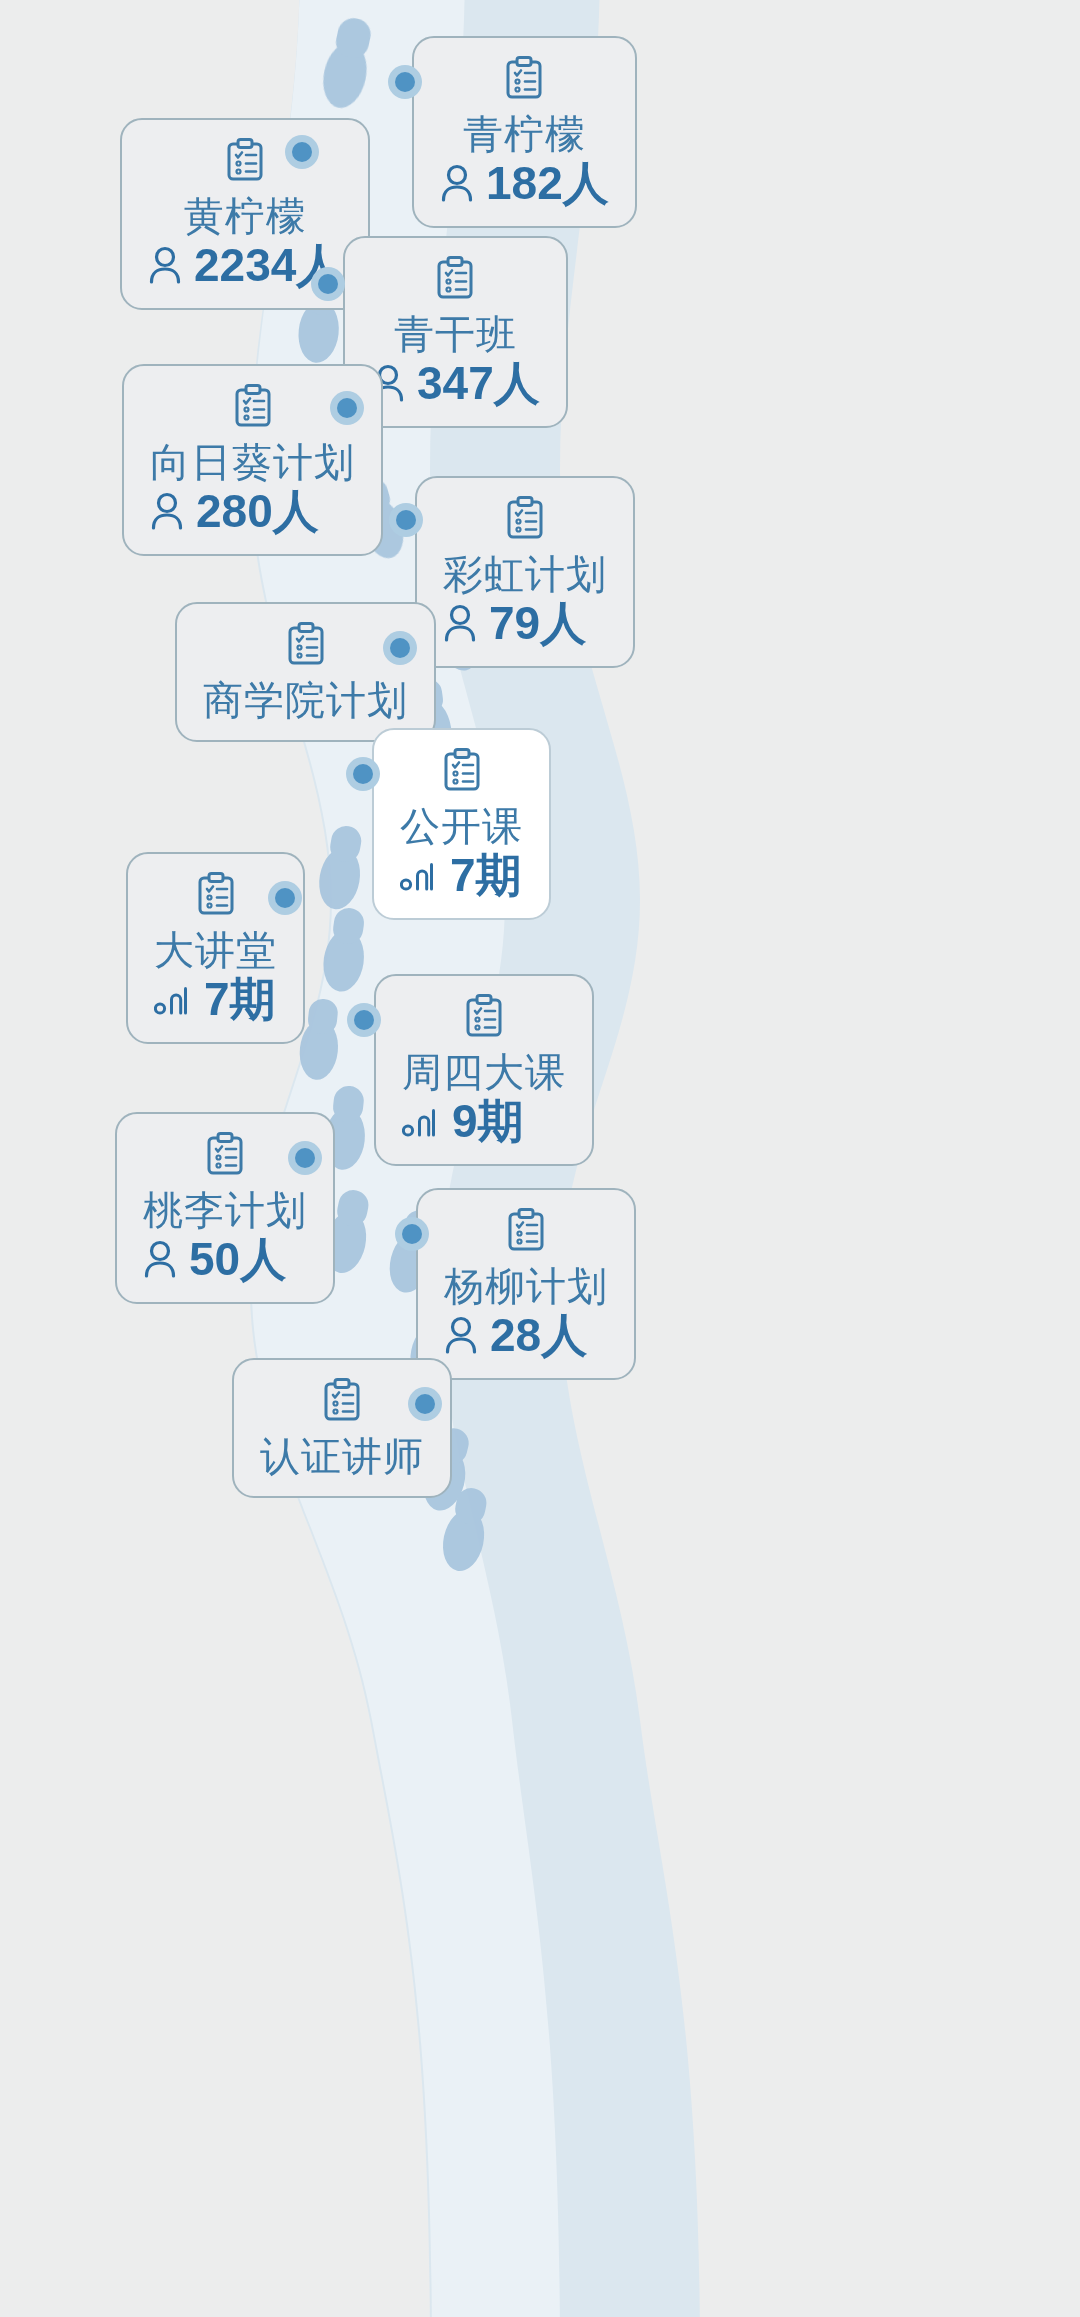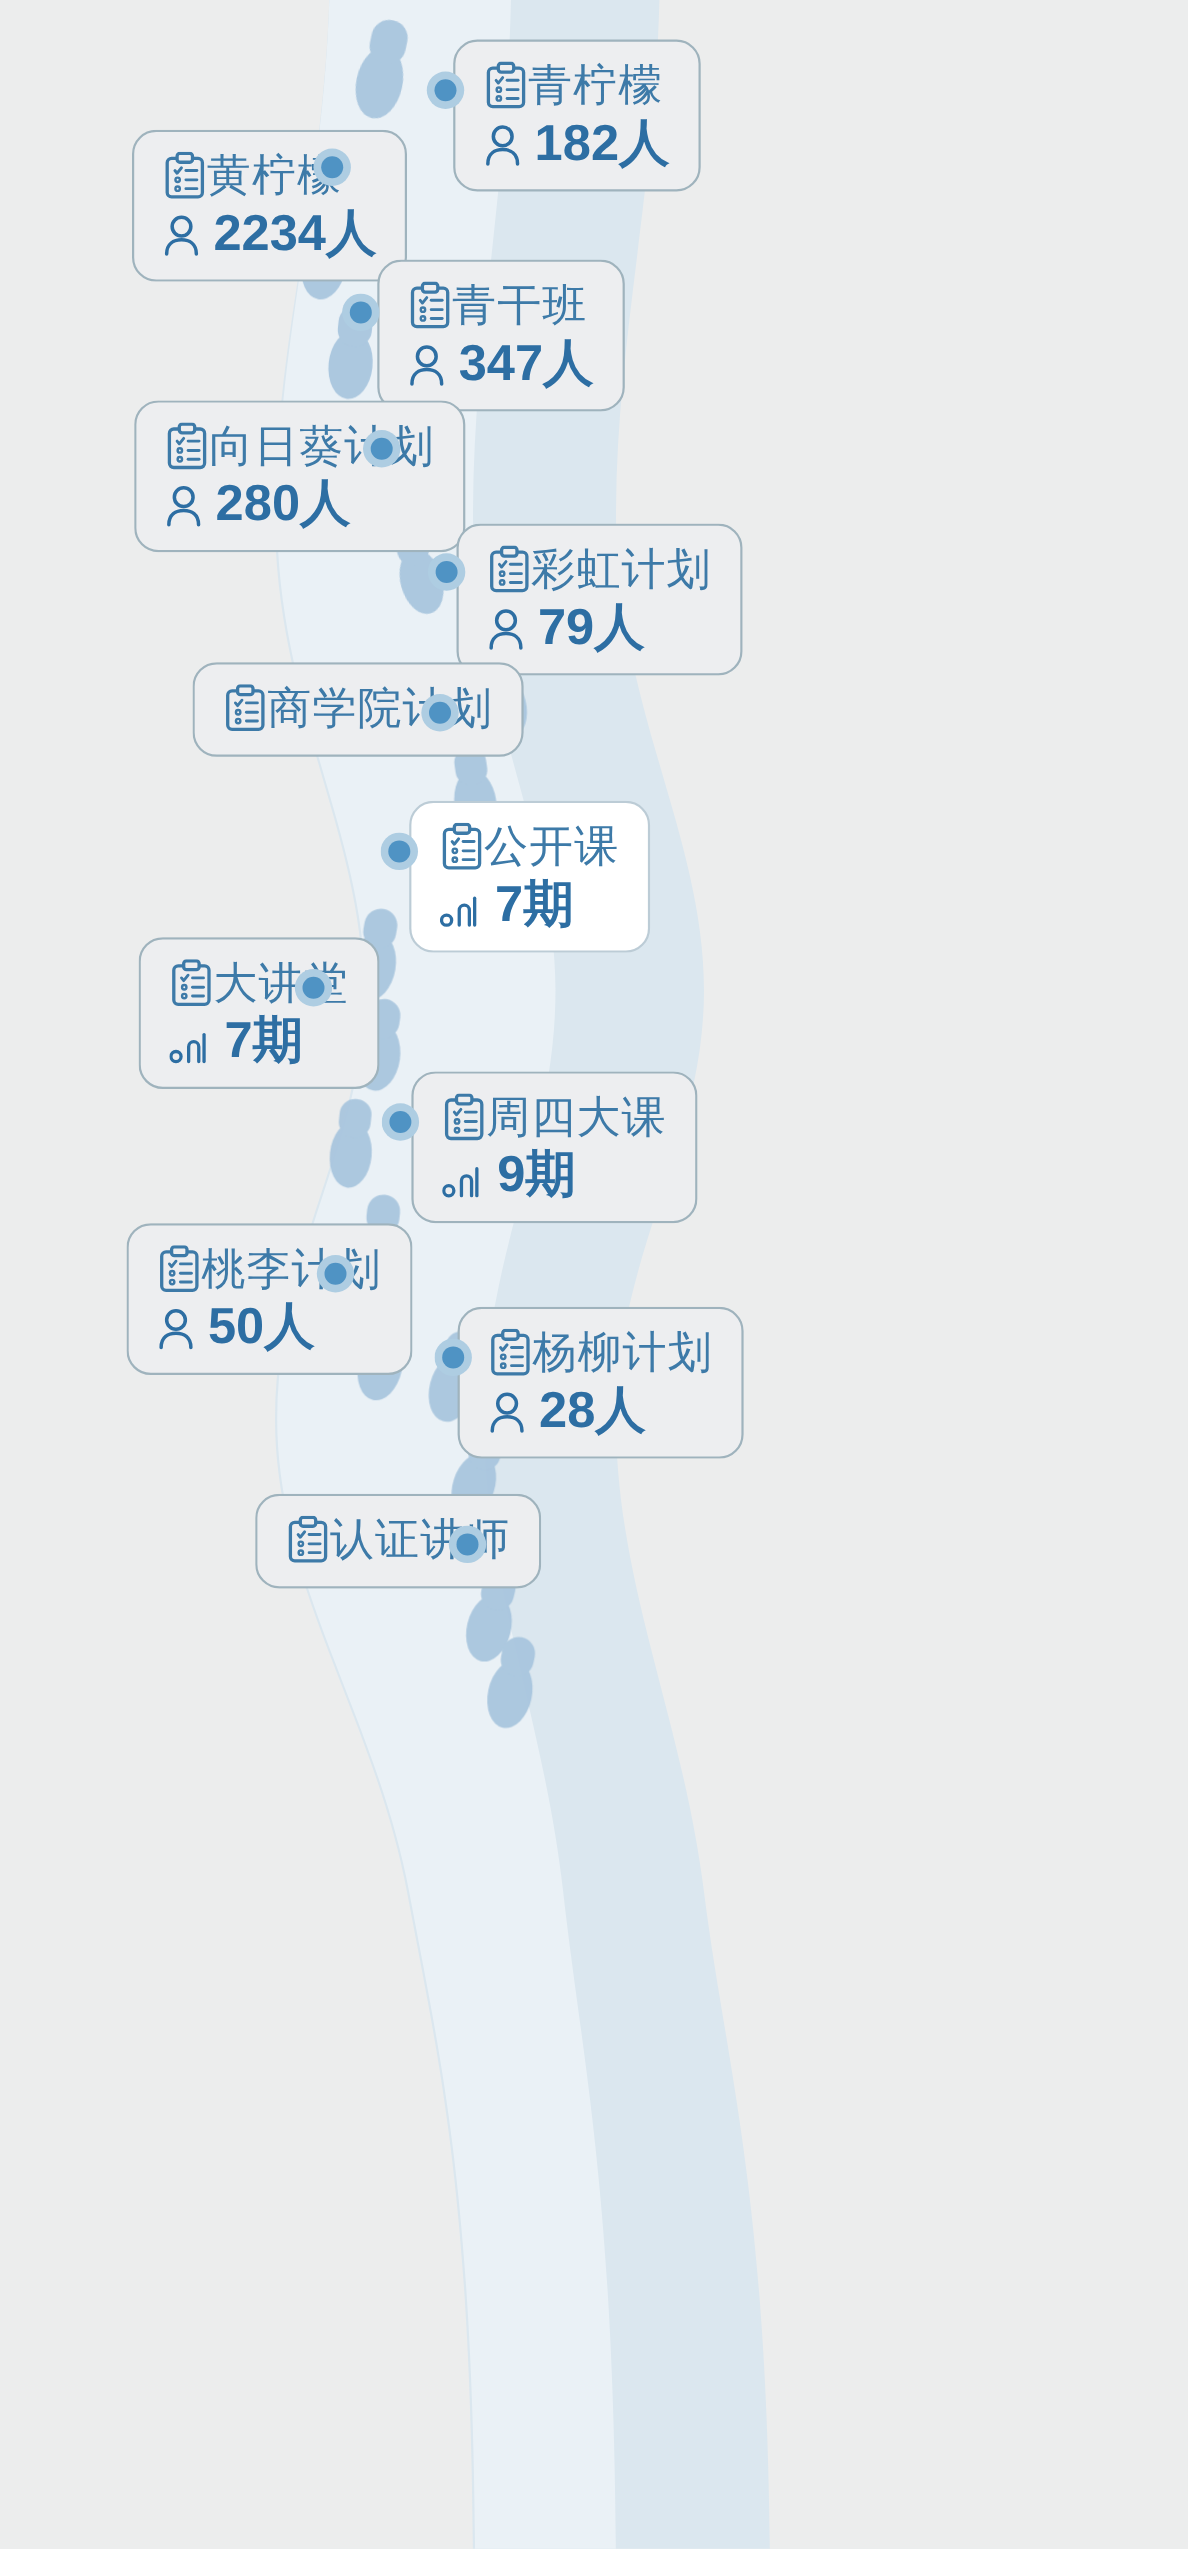--- a/index.html
+++ b/index.html
@@ -23,22 +23,22 @@
     display:flex;
     flex-direction:column;
     gap:6px;
     white-space:nowrap;
   }
   .card.light{
     background:#ffffff;
     border-color:#bcccd6;
   }
   .row{display:flex;align-items:center;}
-  .row1{}
-  .row2{gap:12px;align-items:flex-end;}
+  .row1{gap:14px;flex-direction:column;}
+  .row2{gap:12px;}
   .title{
     font-size:40px;
     color:#3d7aa8;
     letter-spacing:1px;
     line-height:1;
   }
   .count{
     font-size:46px;
     font-weight:bold;
     color:#2d6ea3;

